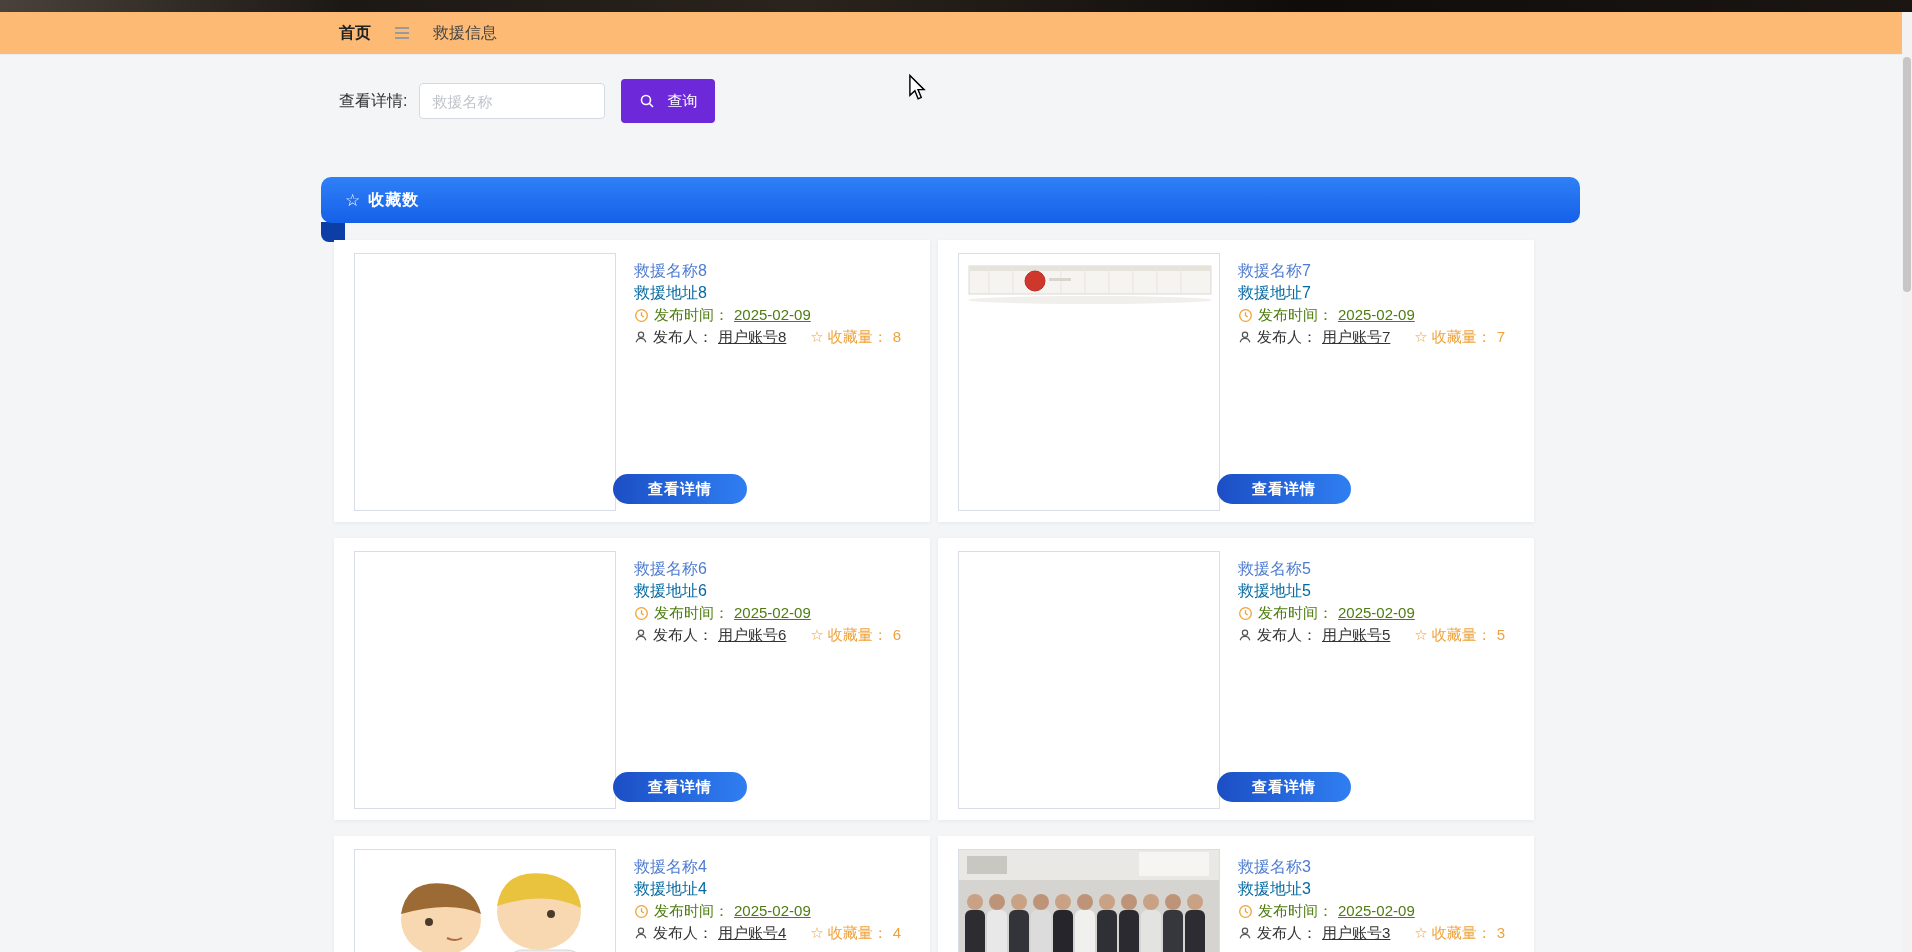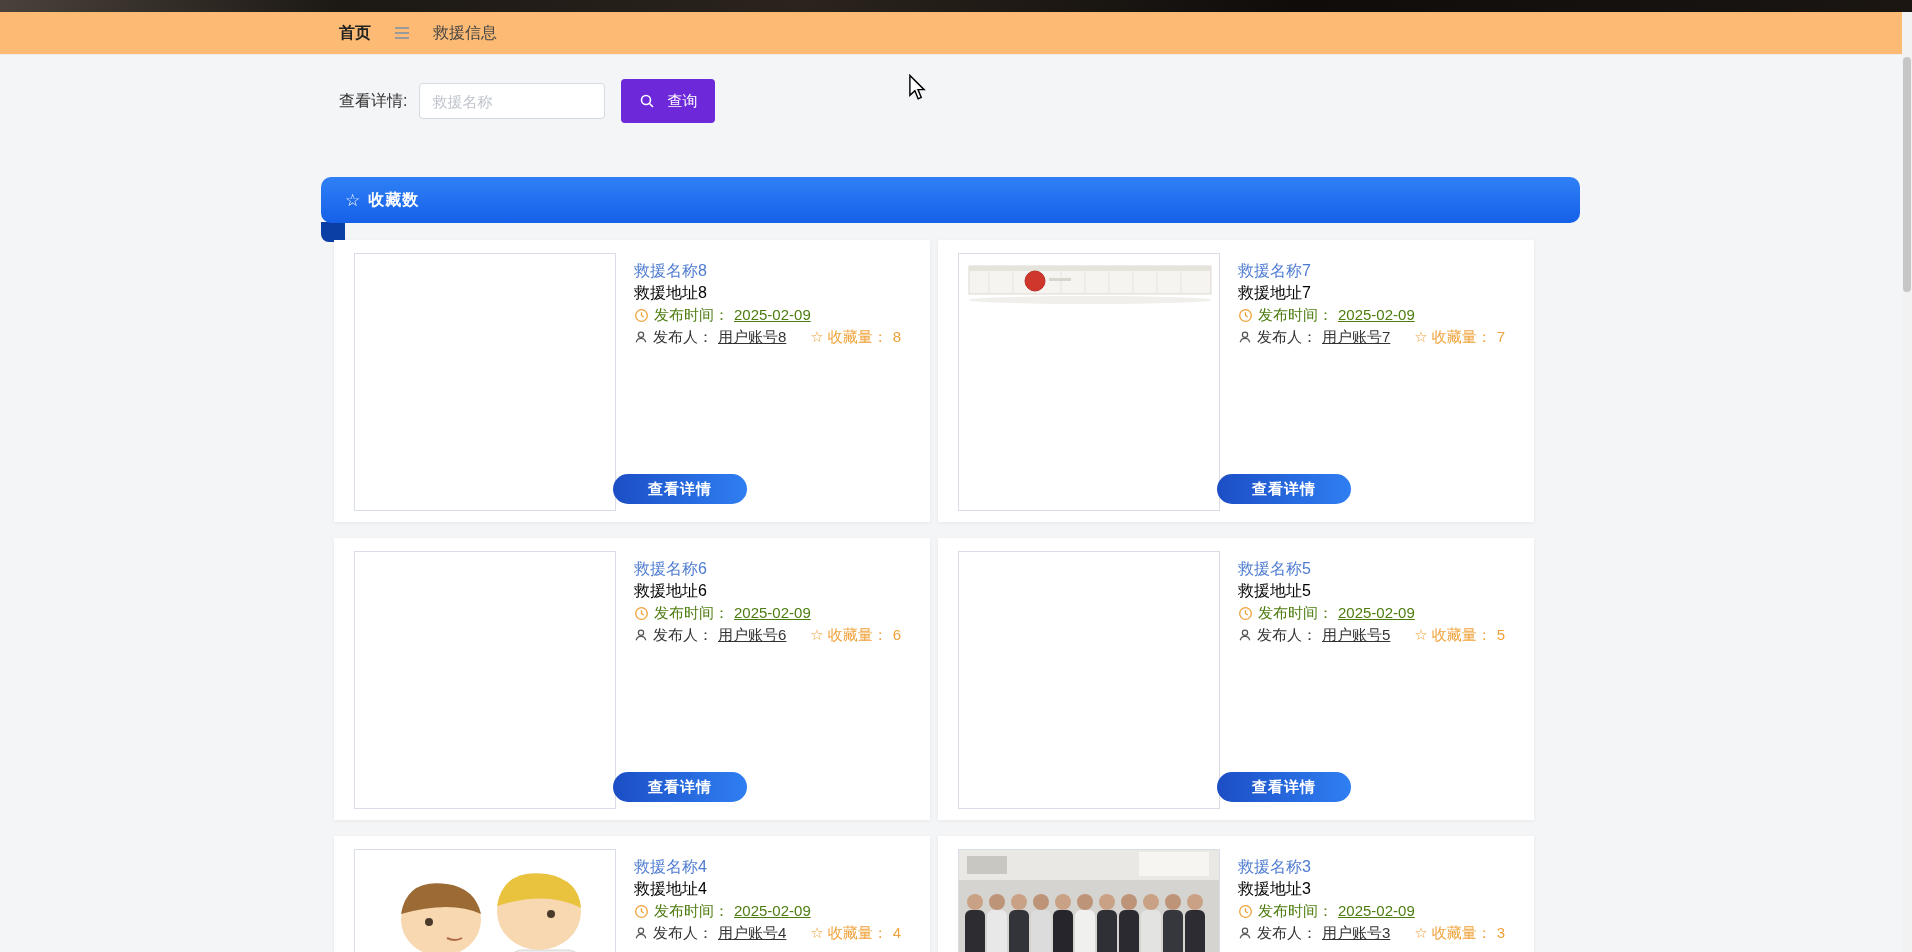--- a/index.html
+++ b/index.html
@@ -34,21 +34,21 @@
   .banner .star{font-size:17px;margin-right:8px;}
   .banner .title{font-size:16px;font-weight:600;letter-spacing:1px;}
   
   .cards{position:absolute;left:334px;top:240px;width:1062px;height:712px;}
   .card{position:absolute;width:596px;height:282px;background:#fff;box-shadow:0 1px 4px rgba(0,0,0,.06);}
   .card-img{position:absolute;left:20px;top:13px;width:262px;height:258px;background:#fff;
     border:1px solid #d8dde8;box-sizing:border-box;overflow:hidden;cursor:pointer;}
   .card-info{position:absolute;left:300px;top:20px;}
   .line{height:22px;line-height:22px;font-size:16px;display:flex;align-items:center;white-space:nowrap;}
   .line.name{color:#4d7bd0;cursor:pointer;}
-  .line.addr{color:#000000;}
+  .line.addr{color:#0369a1;}
   .line.time{color:#4d7c0f;font-size:15px;}
   .line.meta{color:#333;font-size:15px;}
   .icon{display:inline-flex;margin-right:5px;align-items:center;}
   .gap{margin-left:5px;text-decoration:underline;}
   .fav{color:#f0a23a;margin-left:24px;display:inline-flex;align-items:center;}
   .fav .star{margin-right:4px;font-size:15px;}
   .fav .num{margin-left:5px;}
   .detail-btn{position:absolute;left:279px;top:234px;width:134px;height:30px;border-radius:15px;
     background:linear-gradient(90deg,#1c4ec5,#2f7ff2);color:#fff;font-size:15px;font-weight:bold;
     display:flex;align-items:center;justify-content:center;letter-spacing:1px;cursor:pointer;}

